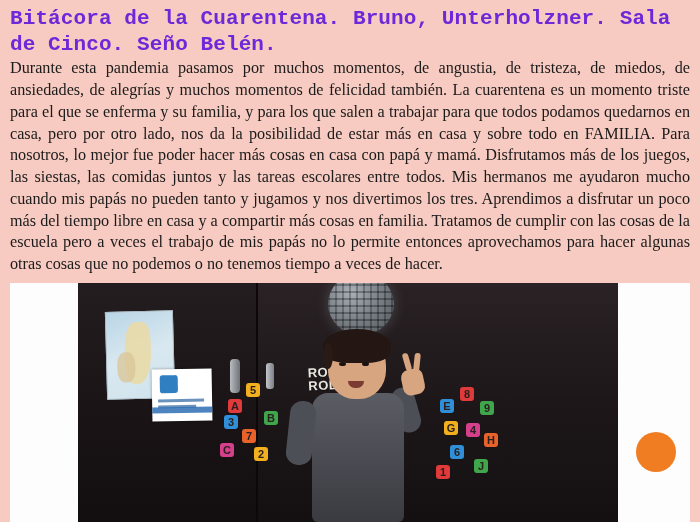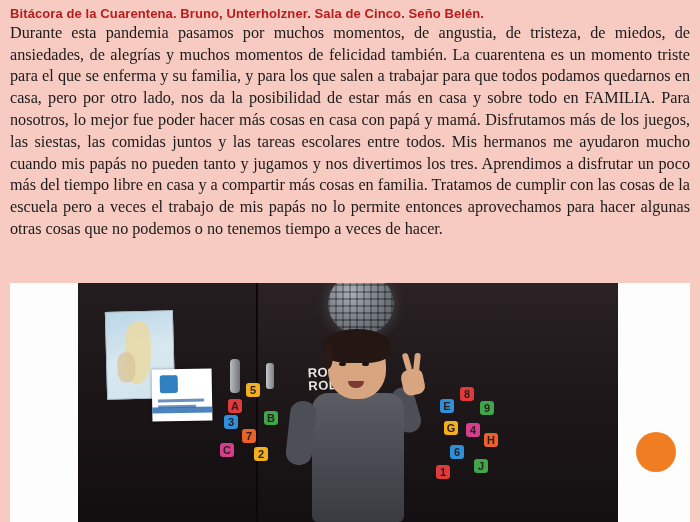--- a/index.html
+++ b/index.html
@@ -19,26 +19,26 @@
     width: 700px;
     height: 522px;
     background: #f7cbc1;
     box-sizing: border-box;
   }
   .text-block {
     padding: 6px 10px 0 10px;
     box-sizing: border-box;
   }
   .doc-title {
-    color: #b91c1c;
-    font-size: 13px;
+    color: #6d28d9;
+    font-size: 21px;
     font-weight: bold;
     line-height: 1.22;
     margin: 0 0 1px 0;
-    font-family: Liberation Sans, sans-serif;
+    font-family: Liberation Mono, monospace;
     letter-spacing: 0.1px;
   }
   .doc-body {
     color: #1b1b1b;
     font-size: 16.2px;
     line-height: 1.345;
     margin: 0;
     text-align: justify;
     font-family: "Liberation Serif", serif;
   }

